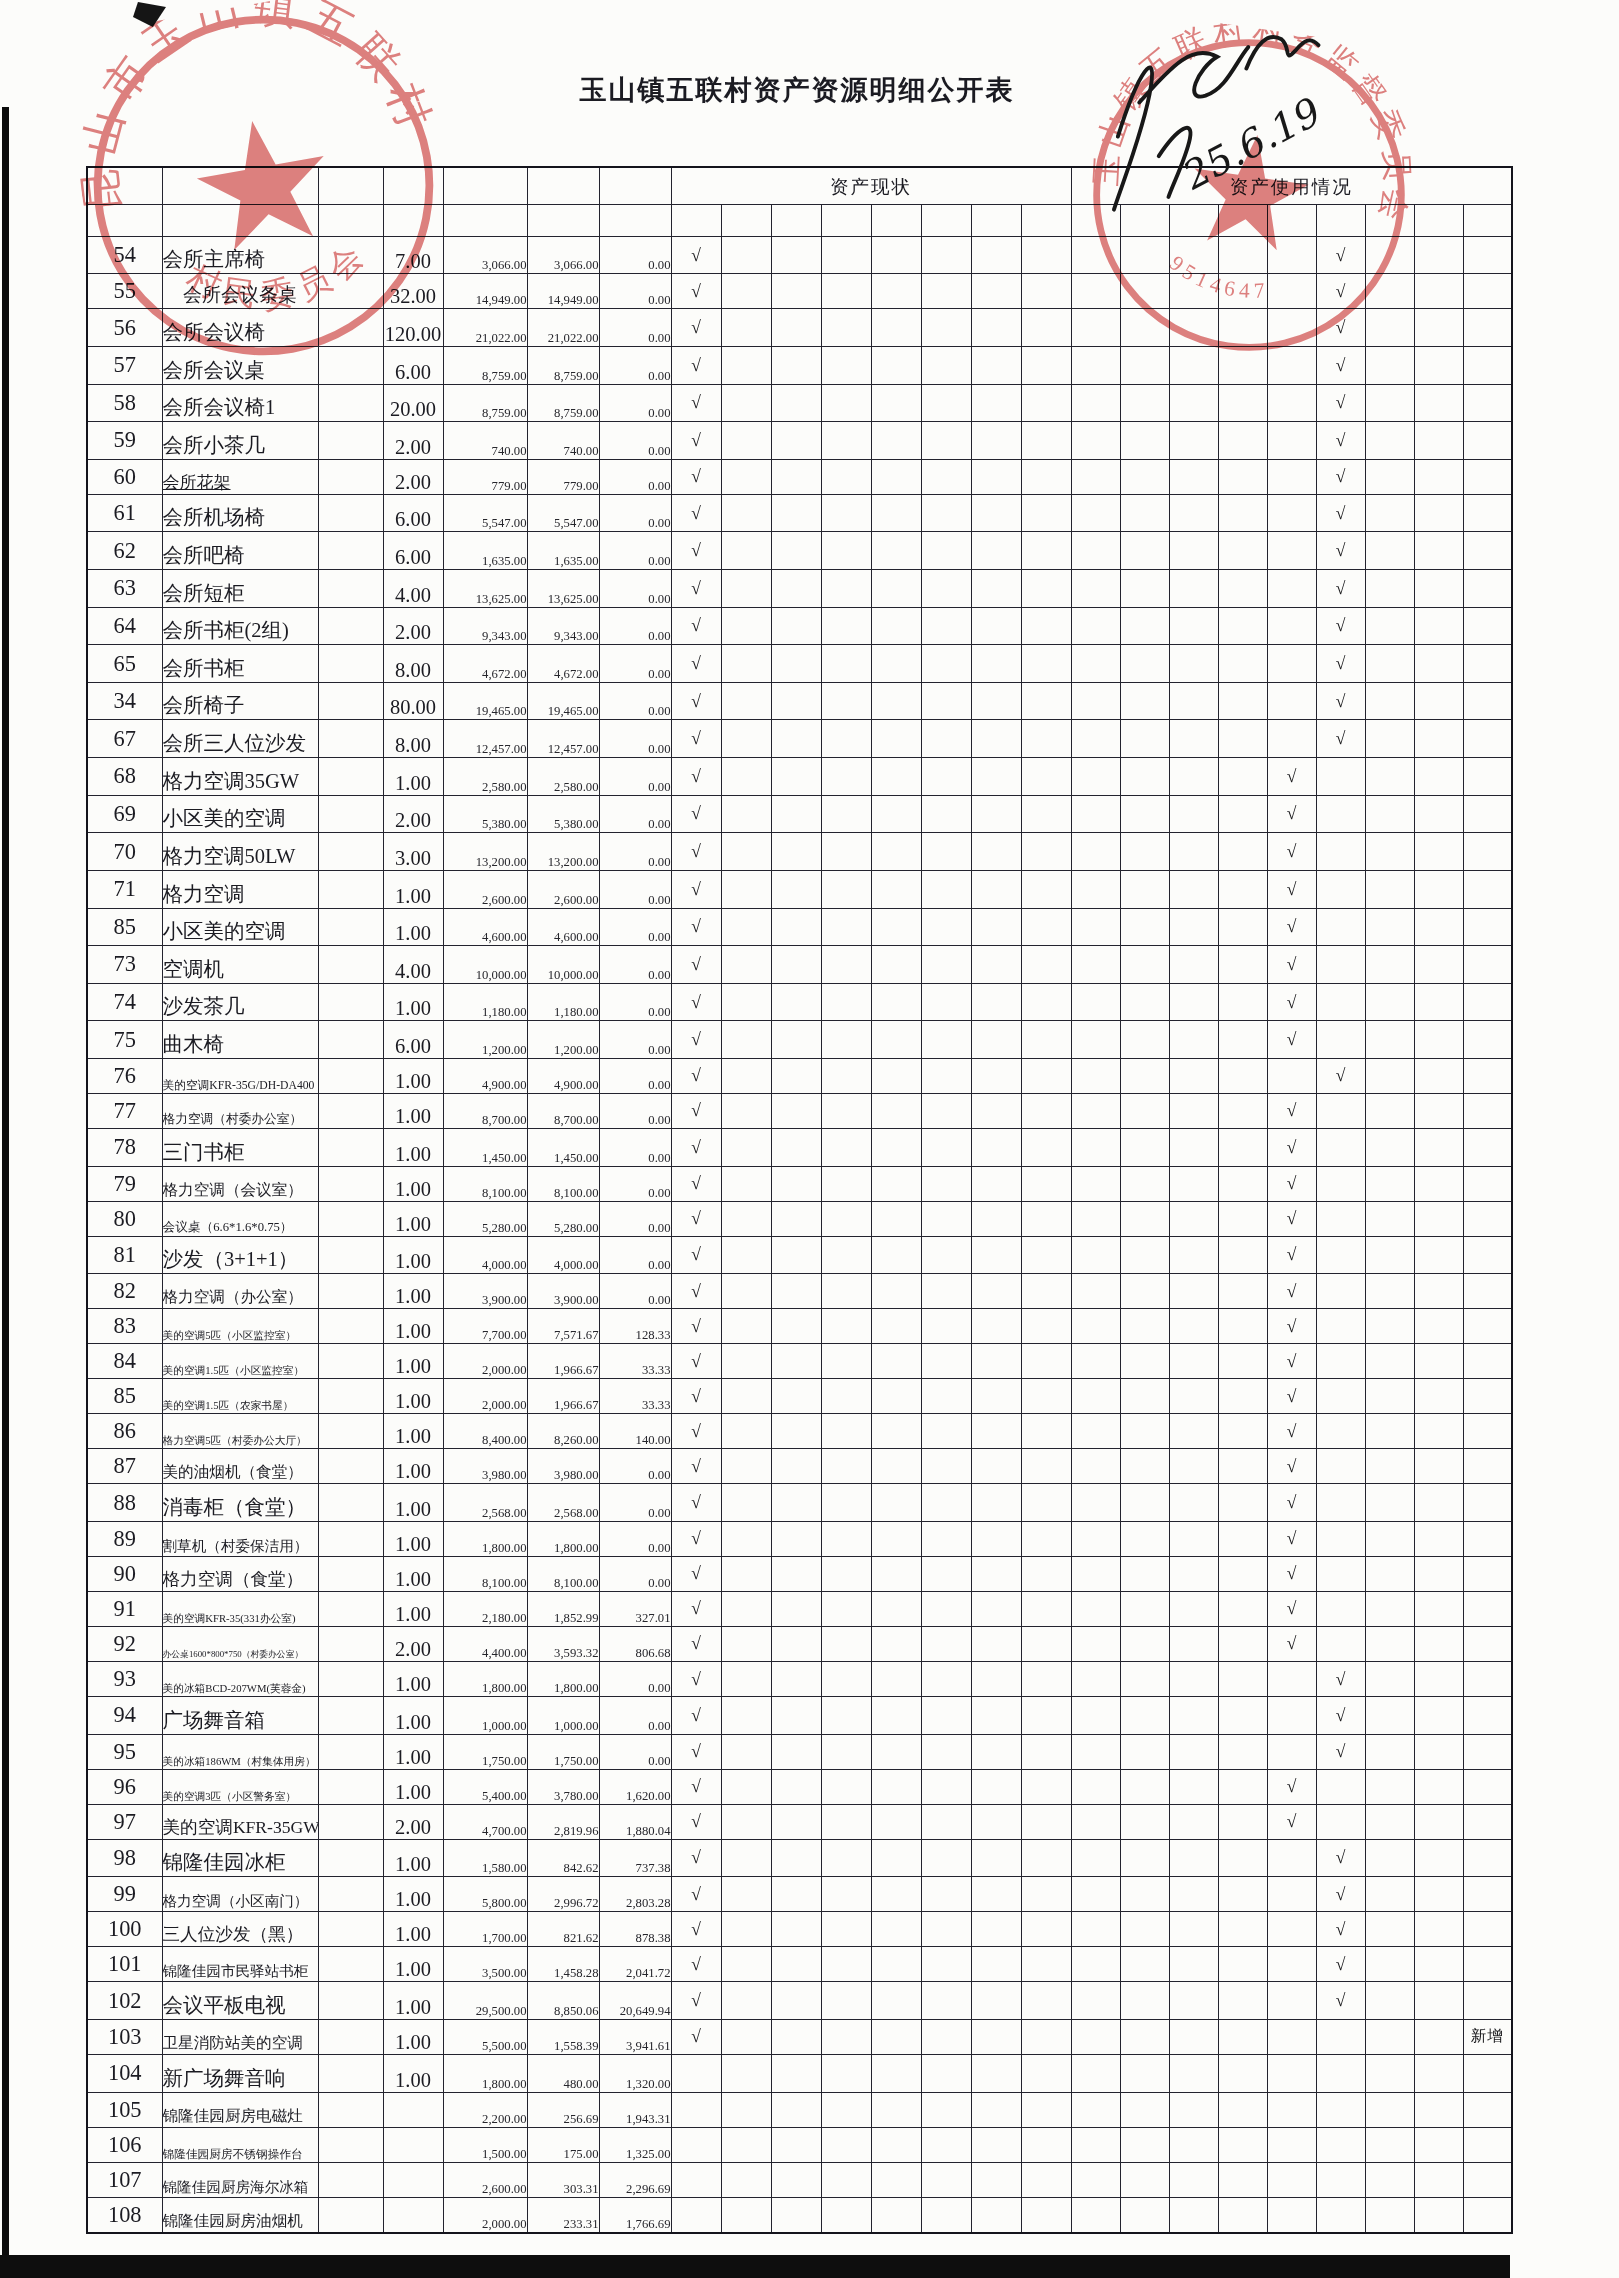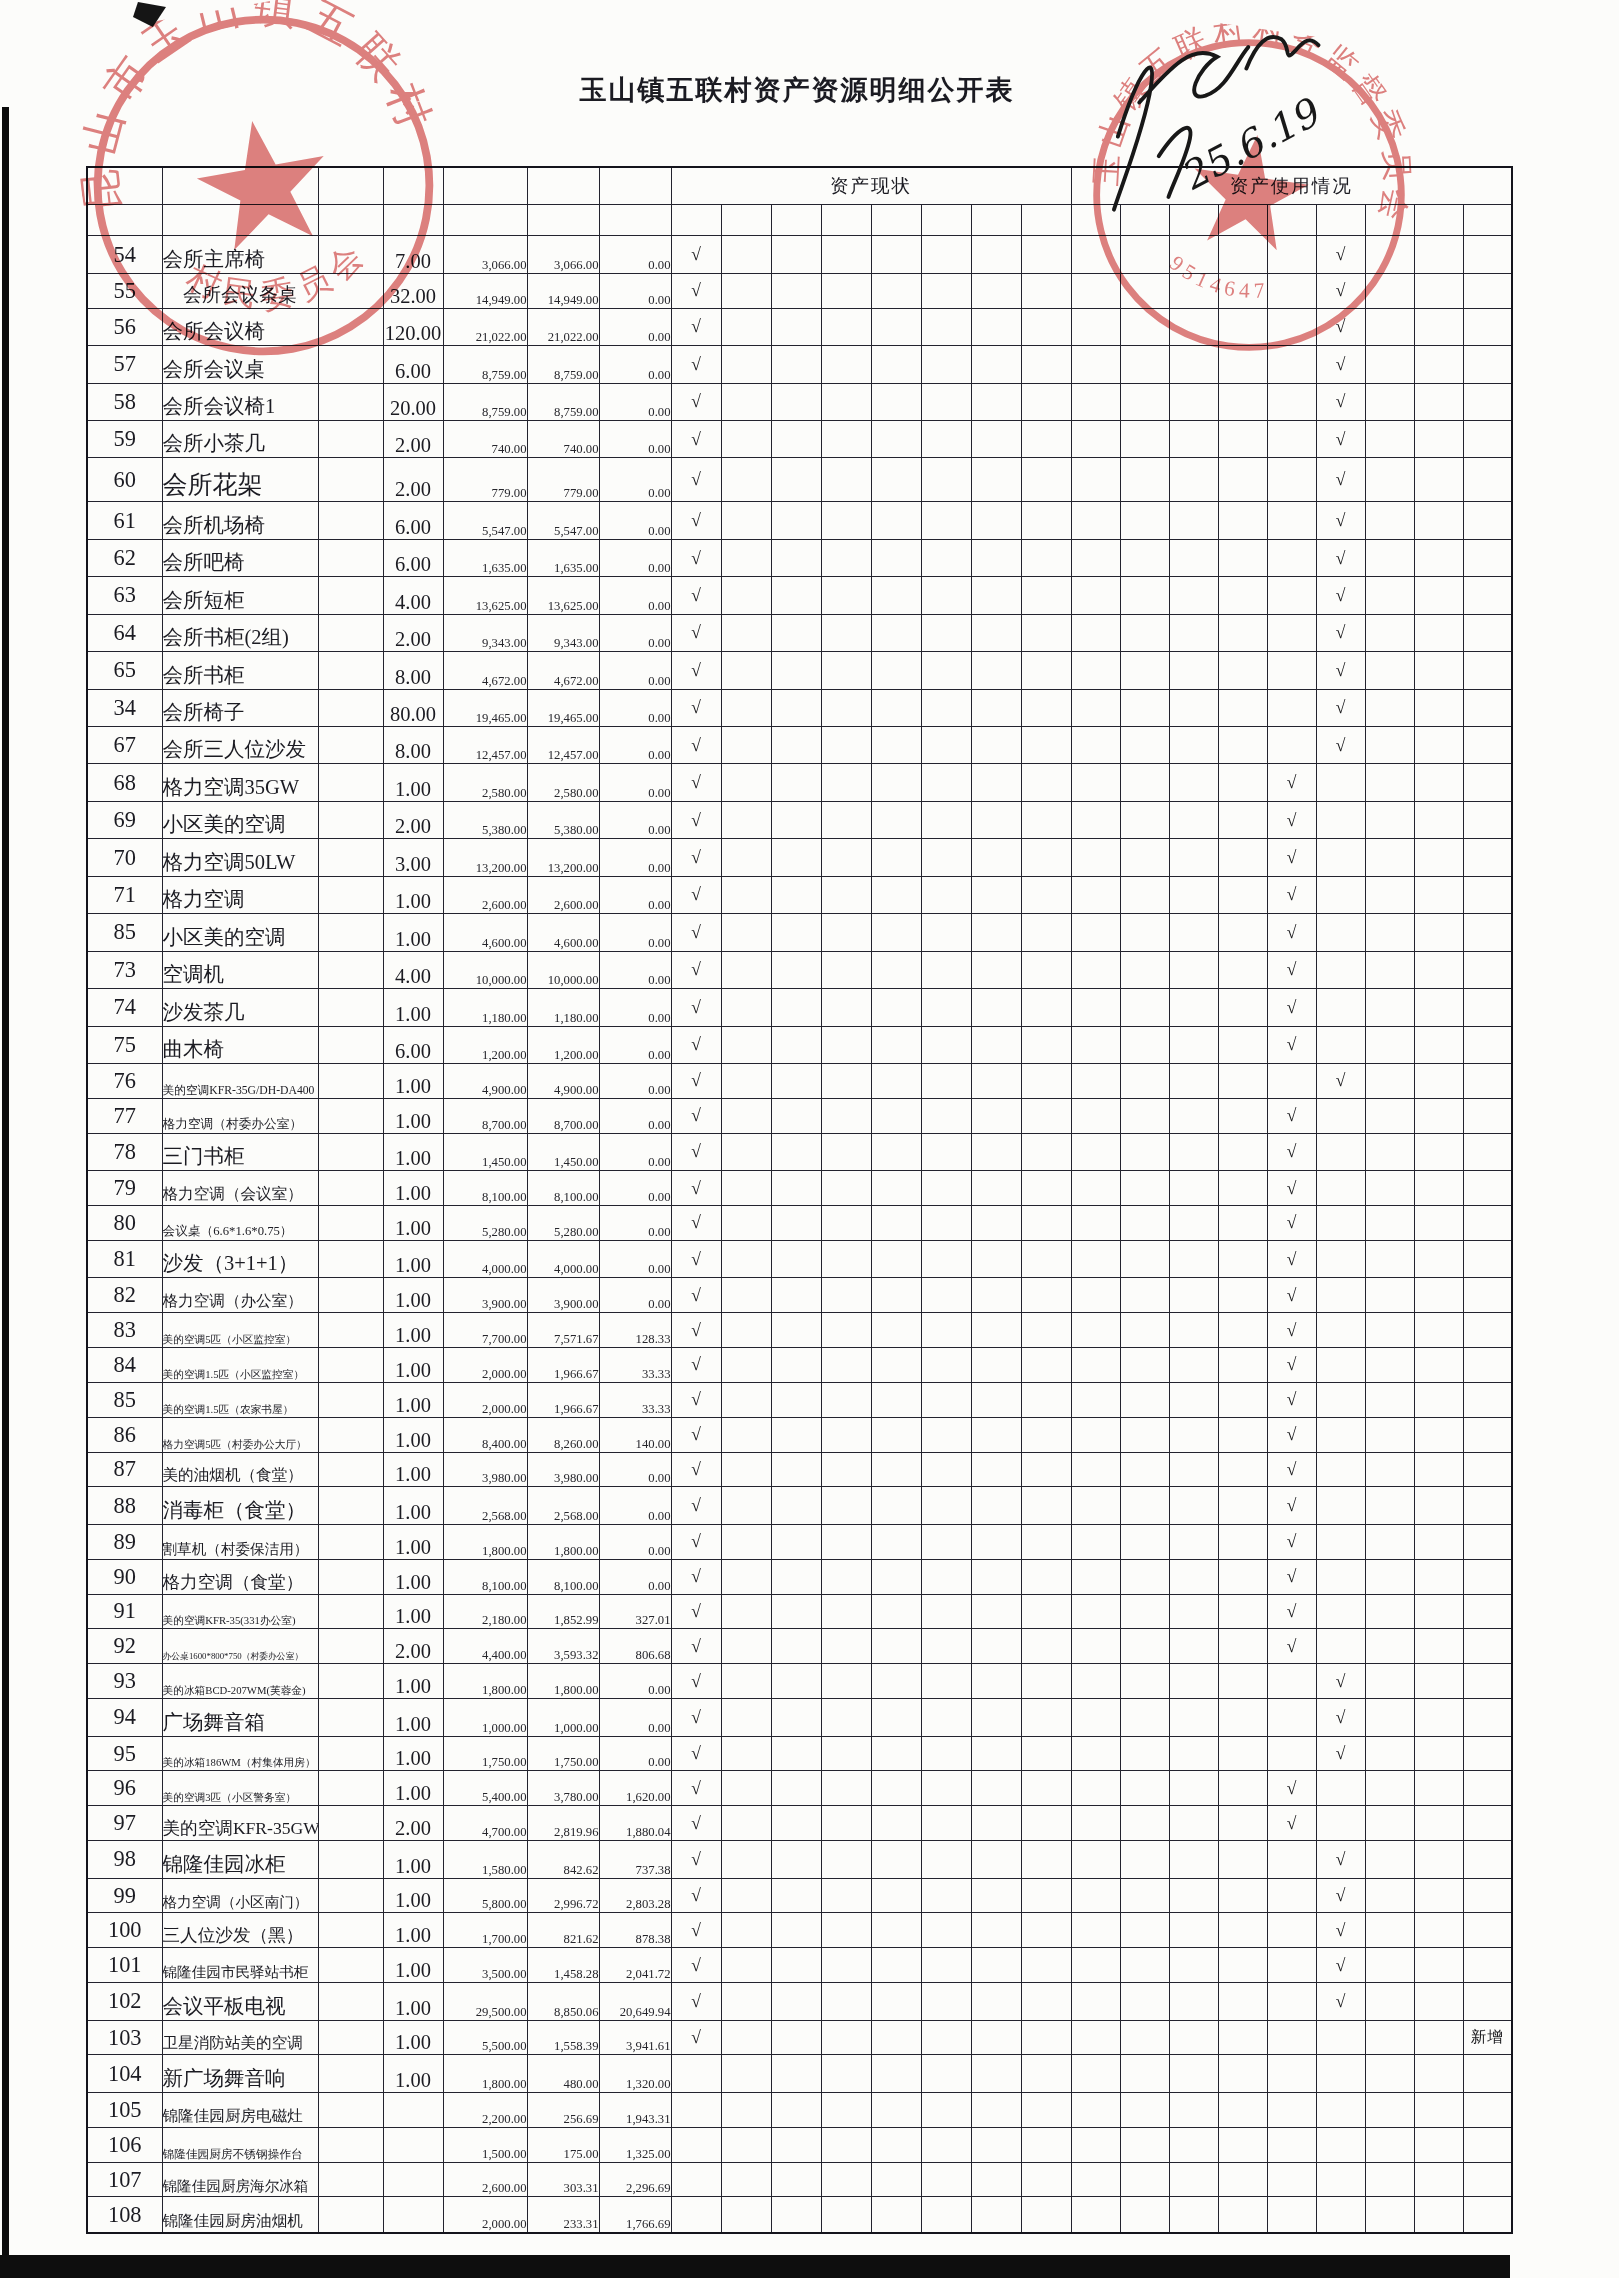--- a/index.html
+++ b/index.html
@@ -278,21 +278,21 @@
           <td class="chk"></td>
           <td class="chk"></td>
           <td class="chk"></td>
           <td class="chk">√</td>
           <td class="chk"></td>
           <td class="chk"></td>
           <td class="chk"></td>
         </tr>
         <tr>
           <td class="no">60</td>
-          <td class="nm" style="font-size: 25px;">会所花架</td>
+          <td class="nm" style="font-size: 17px; text-decoration: underline;">会所花架</td>
           <td class="sp"></td>
           <td class="qty">2.00</td>
           <td class="amt">779.00</td>
           <td class="amt">779.00</td>
           <td class="amt">0.00</td>
           <td class="chk">√</td>
           <td class="chk"></td>
           <td class="chk"></td>
           <td class="chk"></td>
           <td class="chk"></td>

